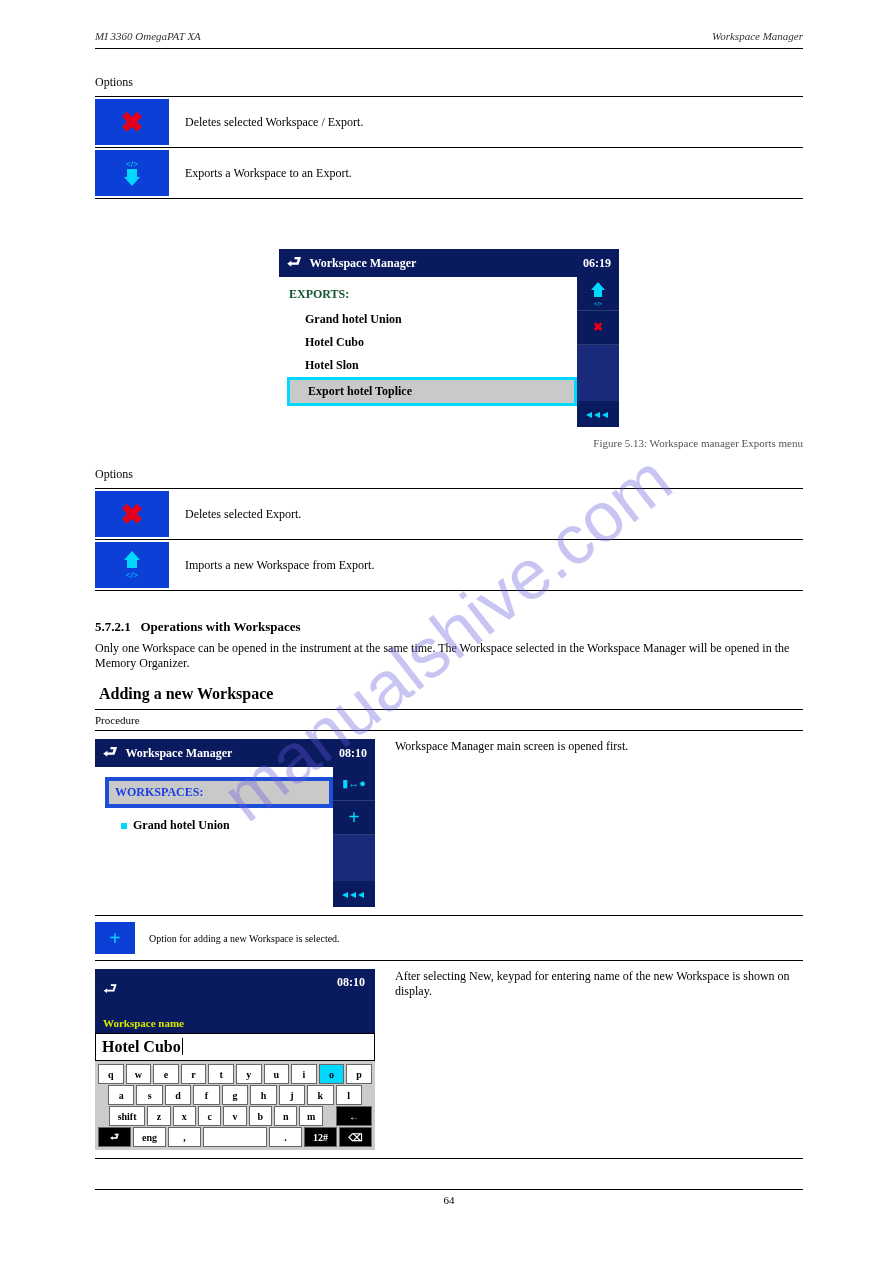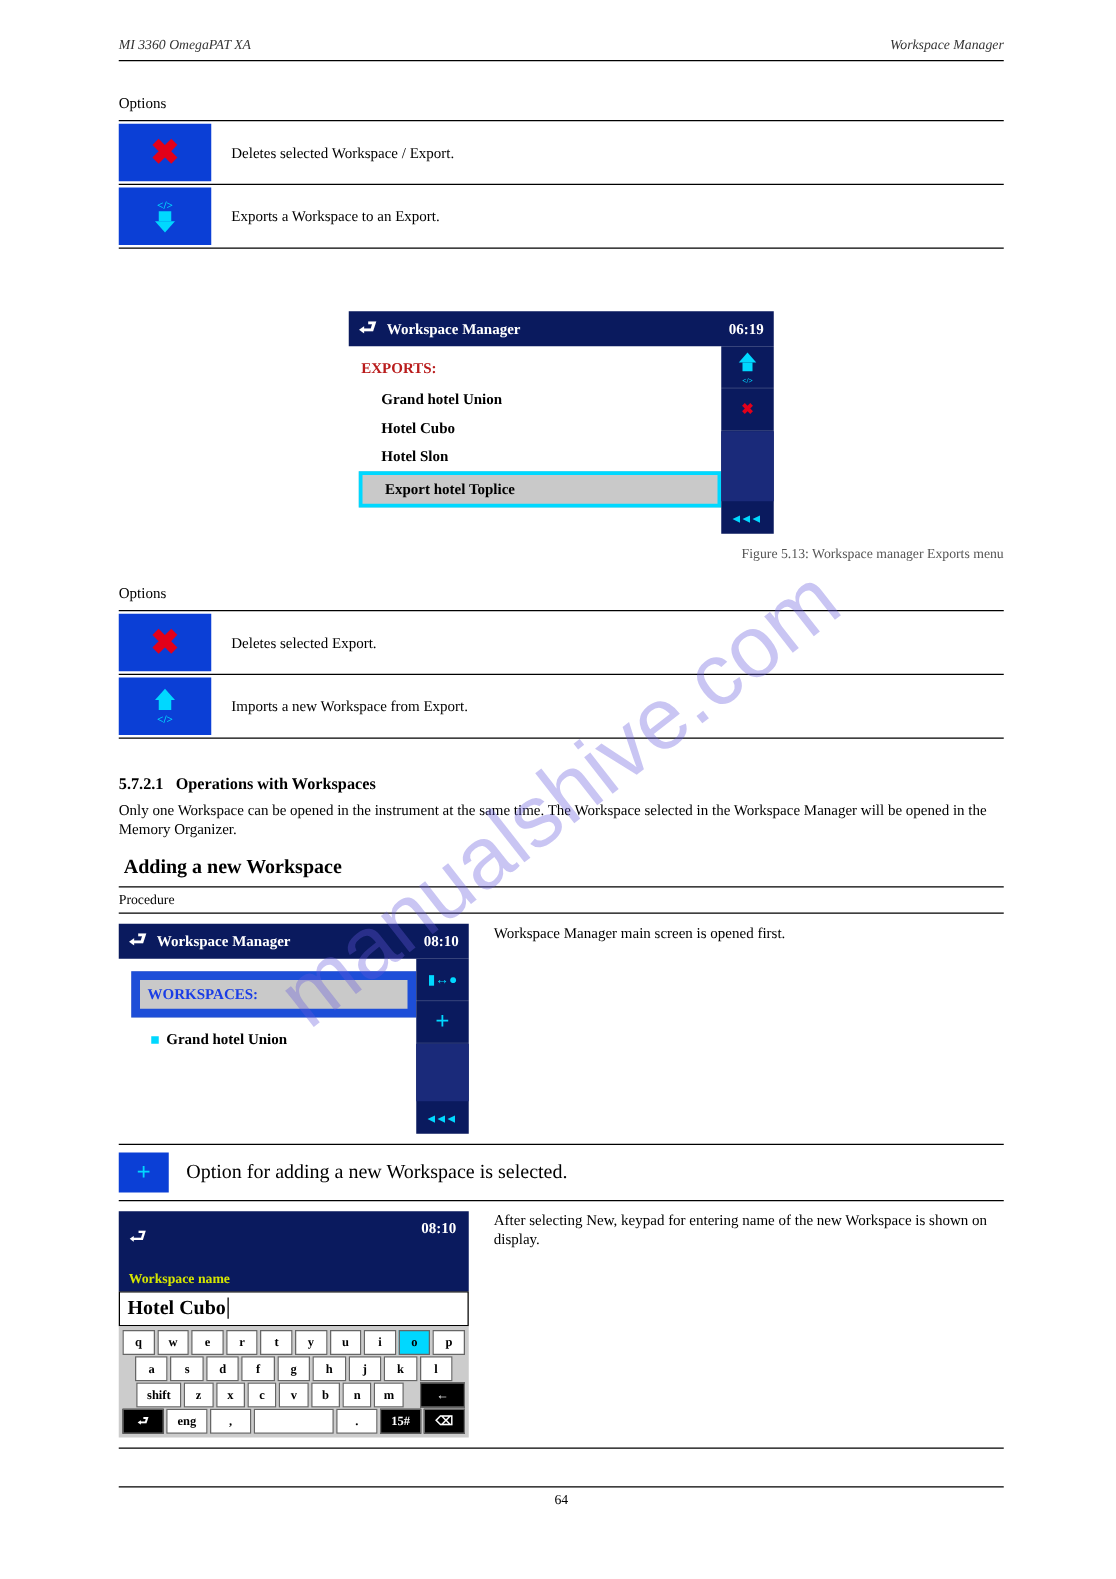--- a/index.html
+++ b/index.html
@@ -57,21 +57,21 @@
     display: flex;
     align-items: center;
     padding: 0 8px;
     font-size: 12px;
     font-weight: bold;
   }
   .titlebar .back-arrow { margin-right: 8px; font-size:16px; }
   .titlebar .time { margin-left:auto; font-weight:bold; }
   .scr-body { display:flex; }
   .scr-left { flex:1; padding: 6px 0 0 8px; color:#000; }
-  .scr-left .label-exports { color:#b91c1c; font-weight:bold; font-size:12px; margin:4px 0 6px 2px; }
+  .scr-left .label-exports { color:#14532d; font-weight:bold; font-size:12px; margin:4px 0 6px 2px; }
   .scr-left .item { padding:4px 8px 4px 18px; font-size:12px; font-weight:bold; color:#000; min-height:22px; display:flex; align-items:center; }
   .scr-left .item.sel { border:3px solid #00d8ff; background:#c9c9c9; }
   .scr-right {
     width: 42px;
     background:#0a1a5e;
     display:flex;
     flex-direction:column;
   }
   .scr-right .side-btn {
     height: 34px;
@@ -90,21 +90,21 @@
     justify-content:center;
     color:#00d8ff;
     font-size:12px;
     letter-spacing:2px;
   }
   .fig-caption { text-align:right; font-size:11px; color:#555; margin:6px 0 18px 0; }
   .subtitle-it { font-weight:bold; font-size:13px; margin:28px 0 6px 0; }
   .subsection-head { font-weight:bold; font-size:16px; margin:14px 0 6px 4px; }
   .proc-label { font-size:11px; margin:4px 0 4px 0; }
   .scr2 { width:280px; }
-  .scr2 .scr-left .label-exports { color:#1a3de6; border:7px solid #1d4ed8; background:#c9c9c9; padding:4px 6px; margin:4px 0 6px 2px; }
+  .scr2 .scr-left .label-exports { color:#1a3de6; border:4px solid #1d4ed8; background:#c9c9c9; padding:4px 6px; margin:4px 0 6px 2px; }
   .scr2 .scr-left .item .dot { width:6px;height:6px;background:#00d8ff;margin-right:6px; }
   .keyboard-scr { width:280px; }
   .kb-top { background:#0a1a5e; height:64px; color:#fff; position:relative; }
   .kb-top .back-arrow { position:absolute; left:8px; top:8px; font-size:16px; }
   .kb-top .time { position:absolute; right:10px; top:6px; font-size:12px; font-weight:bold; }
   .kb-label { position:absolute; left:8px; bottom:4px; font-size:11px; color:#d5e600; font-weight:bold; }
   .kb-input { background:#fff; color:#000; font-weight:bold; font-size:16px; padding:4px 6px; border:1px solid #000; }
   .kb-input .cursor { border-right:1px solid #000; padding-right:1px; }
   .kb-rows { background:#ccc; padding:2px; }
   .kb-row { display:flex; margin:1px 0; }
@@ -129,21 +129,21 @@
   }
   .footer {
     border-top:1px solid #000;
     margin-top:30px;
     padding-top:4px;
     font-size:11px;
     text-align:center;
   }
   .options-label { font-size:12px; margin:6px 0; }
   .inline-caption-row { display:flex; align-items:center; padding:6px 0; border-bottom:1px solid #000; }
-  .inline-caption-row .text-right { margin-left:14px; font-size:16px; flex:1; }
+  .inline-caption-row .text-right { margin-left:14px; font-size:10px; flex:1; }
   .row-with-scr { display:flex; align-items:flex-start; padding:8px 0; border-bottom:1px solid #000; }
   .row-with-scr .text-right { margin-left:20px; font-size:12px; flex:1; }
   .row-with-scr.noborder { border-bottom:none; }
 </style>
 </head>
 <body>
 
 <div class="page">
   <div class="header-row">
     <span>MI 3360 OmegaPAT XA</span>
@@ -316,21 +316,21 @@
           <div class="key">n</div>
           <div class="key">m</div>
           <div class="key dark wide">←</div>
         </div>
         <div class="kb-row">
           <div class="key dark">⮐</div>
           <div class="key">eng</div>
           <div class="key">,</div>
           <div class="key xwide">&nbsp;</div>
           <div class="key">.</div>
-          <div class="key dark">15#</div>
+          <div class="key dark">12#</div>
           <div class="key dark">⌫</div>
         </div>
       </div>
     </div>
     <div class="text-right">After selecting New, keypad for entering name of the new Workspace is shown on display.</div>
   </div>
   <div class="hr"></div>
 
   <div class="footer">64</div>
 </div>

